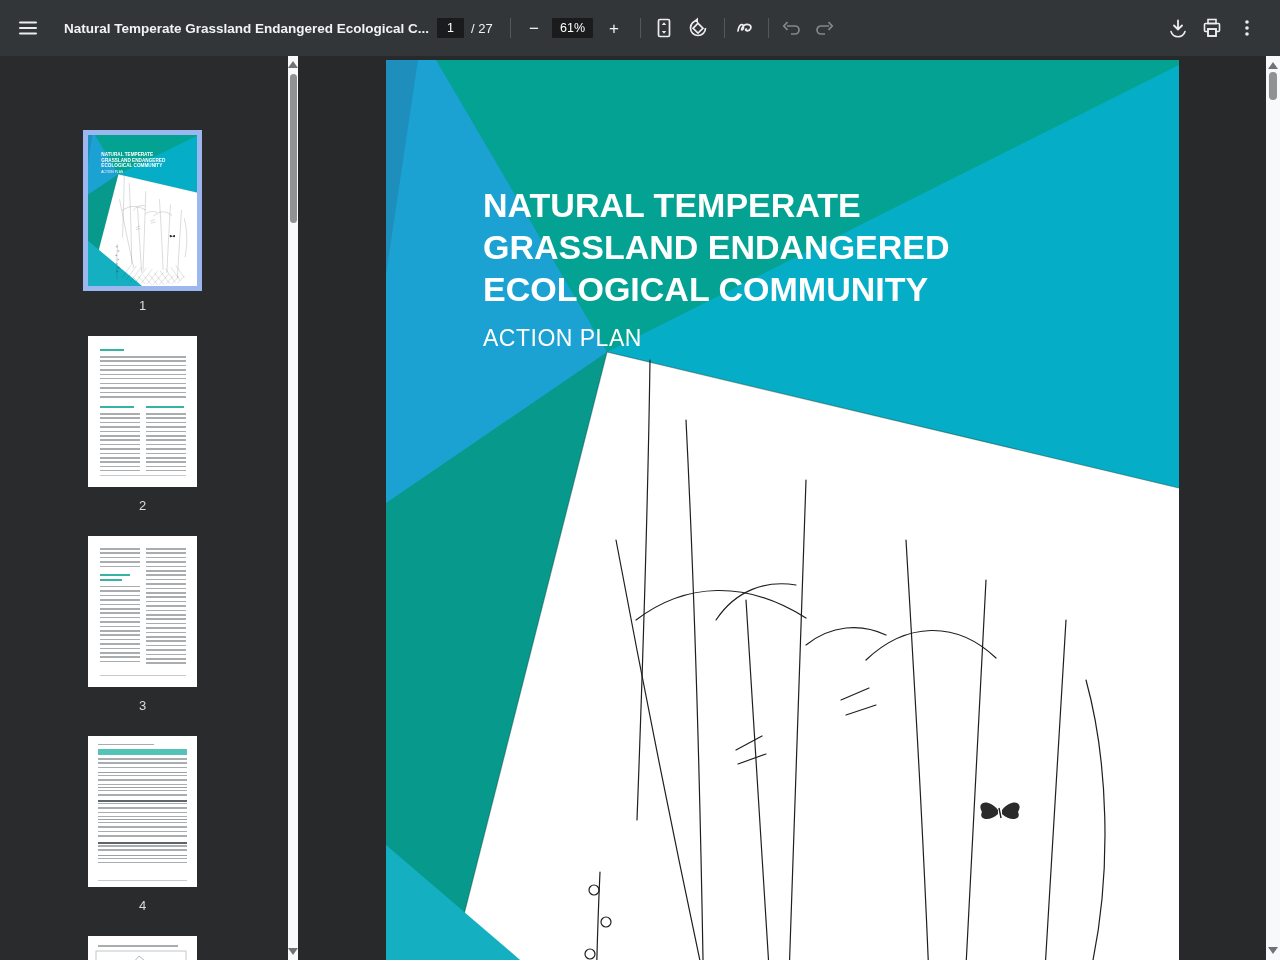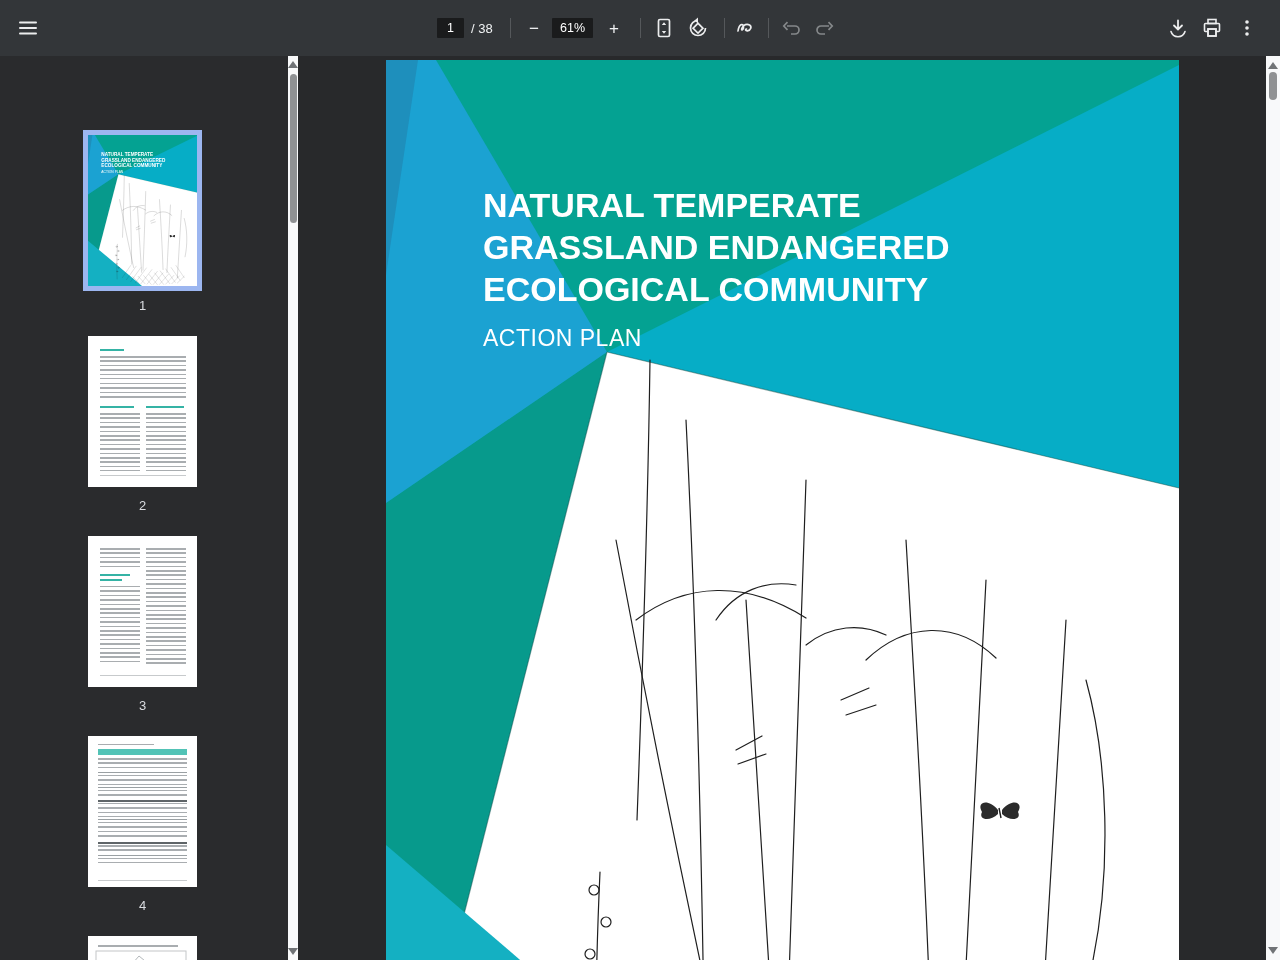--- a/index.html
+++ b/index.html
@@ -119,23 +119,24 @@
       <svg width="20" height="20" viewBox="0 0 20 20">
         <g fill="#ECEDEE">
             <rect x="1" y="3.5" width="18" height="2" rx="1"></rect>
         <rect x="1" y="9" width="18" height="2" rx="1"></rect>
         <rect x="1" y="14.5" width="18" height="2" rx="1"></rect>
           </g>
       </svg>
     </span>
   </button>
 
+  <div class="tb-title">Natural Temperate Grassland Endangered Ecological C...</div>
 
   <input id="page-input" class="tb-box" value="1" style="">
-  <div class="tb-total">/ 38</div>
+  <div class="tb-total">/ 27</div>
 
   <div class="tb-sep" style="left:510px"></div>
 
   <button class="tb-btn glyph-btn" style="left:520px">−</button>
   <div class="tb-box tb-zoomlabel">61%</div>
   <button class="tb-btn glyph-btn" style="left:600px">+</button>
 
   <div class="tb-sep" style="left:640px"></div>
 
   <button class="tb-btn" style="left:650px">

